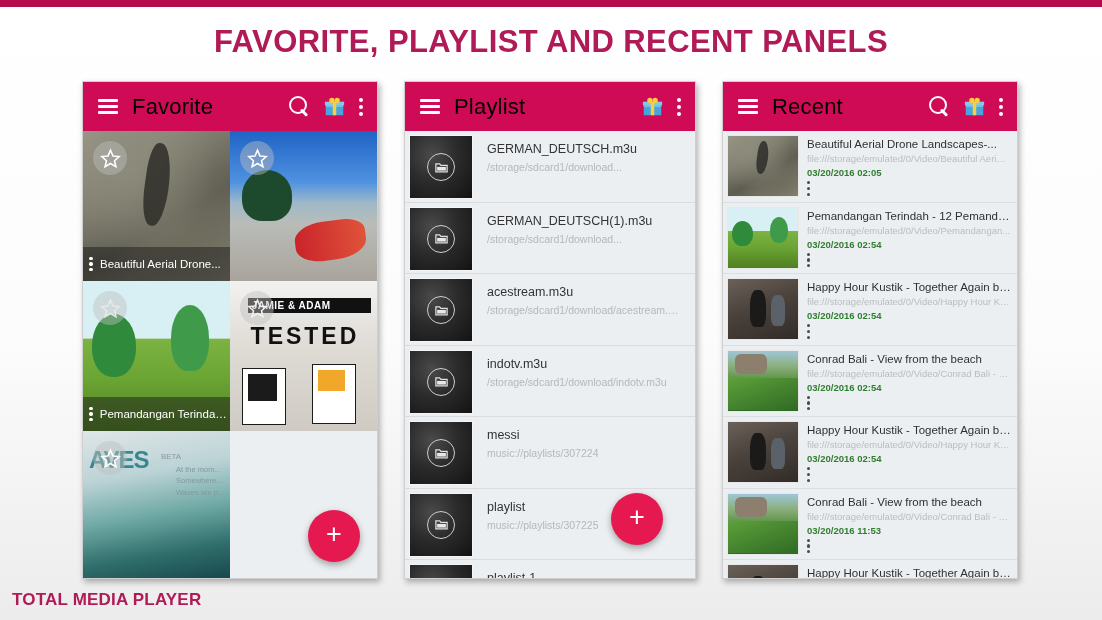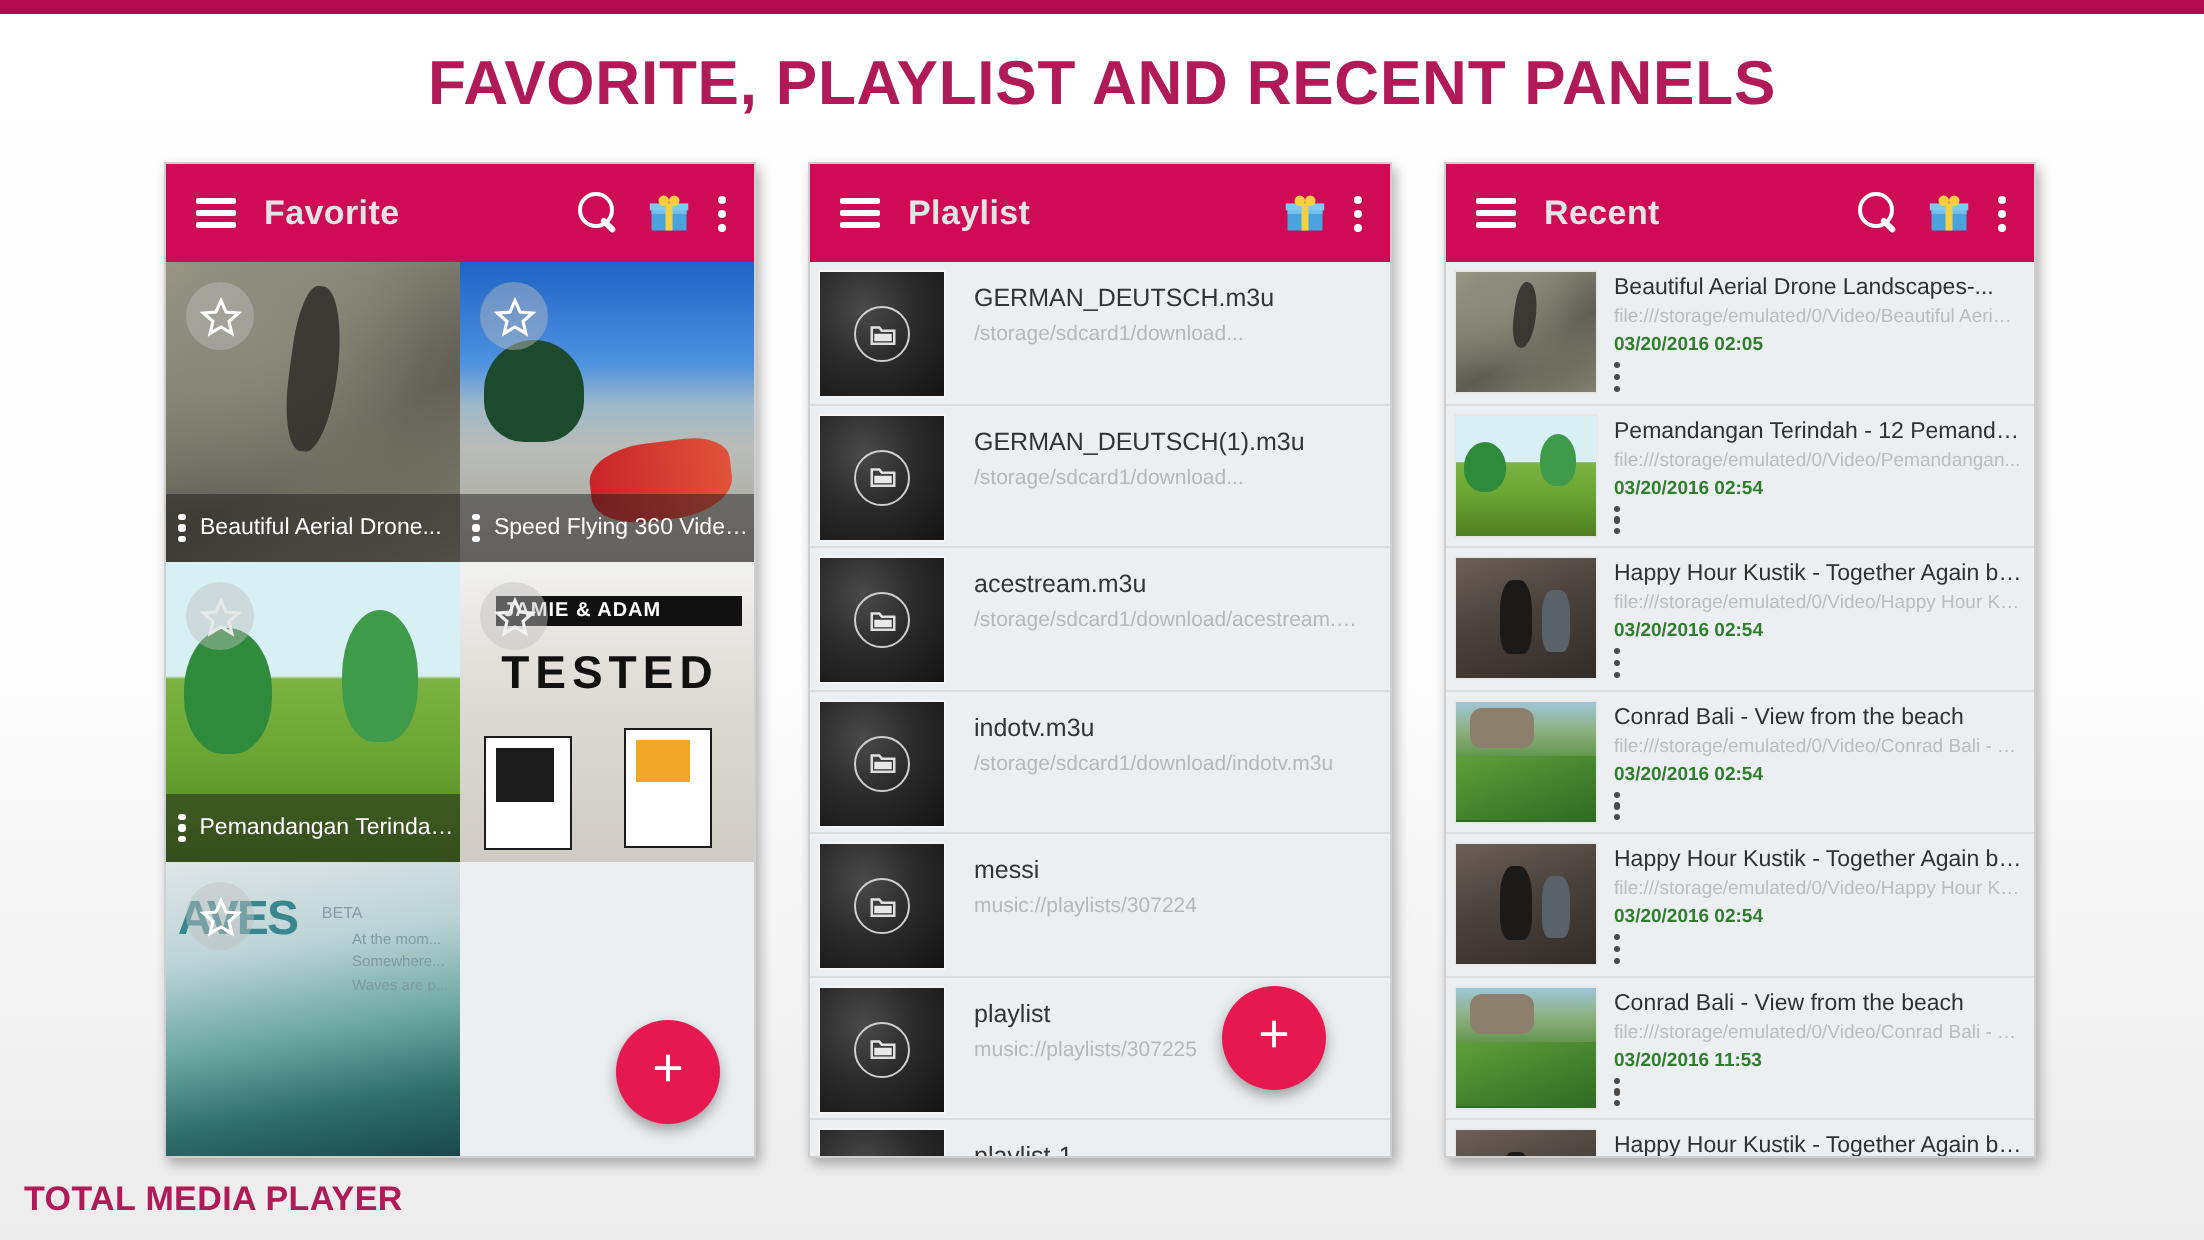--- a/index.html
+++ b/index.html
@@ -31,21 +31,21 @@
     box-shadow:2px 3px 6px rgba(0,0,0,.30); }
   #panel-fav  { left:82px;  width:296px; height:498px; }
   #panel-play { left:404px; width:292px; height:498px; }
   #panel-rec  { left:722px; width:296px; height:498px; }
 
   .appbar { position:relative; height:49px; background:#cf0b55;
     display:flex; align-items:center; padding:0 10px; }
   .hamburger { width:20px; height:15px; display:flex; flex-direction:column;
     justify-content:space-between; margin-left:5px; margin-right:14px; cursor:pointer; }
   .hamburger i { display:block; height:3px; background:#fff; border-radius:1px; }
-  .appbar-title { color:#e5e5e5; font-size:17px; font-weight:700;
+  .appbar-title { color:#000000; font-size:22px; font-weight:400;
     letter-spacing:.2px; flex:1; }
   .appbar-actions { display:flex; align-items:center; gap:14px; padding-right:4px; }
   .ic { cursor:pointer; display:block; }
   .search-ic { width:21px; height:21px; position:relative; }
   .search-ic::before { content:""; position:absolute; left:0; top:0;
     width:14px; height:14px; border:2.5px solid #fff; border-radius:50%; }
   .search-ic::after { content:""; position:absolute; left:12px; top:12px;
     width:9px; height:2.6px; background:#fff; transform:rotate(45deg);
     transform-origin:left center; border-radius:2px; }
   .gift-ic { width:21px; height:21px; position:relative; }
@@ -207,28 +207,20 @@
         </div>
       </div>
 
       <div class="tile">
         <div class="art art-kayak"></div>
         <div class="fav-star">
           <svg viewBox="0 0 24 24">
               <polygon points="12,2.6 14.9,9.2 22,9.8 16.6,14.5 18.2,21.4 12,17.7 5.8,21.4 7.4,14.5 2,9.8 9.1,9.2" fill="none" stroke="#fff" stroke-width="1.8"></polygon>
             </svg>
         </div>
-        <div class="tile-bar">
-          <div class="dots-ic">
-              <b></b>
-              <b></b>
-              <b></b>
-            </div>
-          <div class="tile-title">Speed Flying 360 Video...</div>
-        </div>
       </div>
 
       <div class="tile">
         <div class="art art-field"></div>
         <div class="fav-star">
           <svg viewBox="0 0 24 24">
               <polygon points="12,2.6 14.9,9.2 22,9.8 16.6,14.5 18.2,21.4 12,17.7 5.8,21.4 7.4,14.5 2,9.8 9.1,9.2" fill="none" stroke="#e8e8e8" stroke-width="1.8"></polygon>
             </svg>
         </div>
         <div class="tile-bar">

